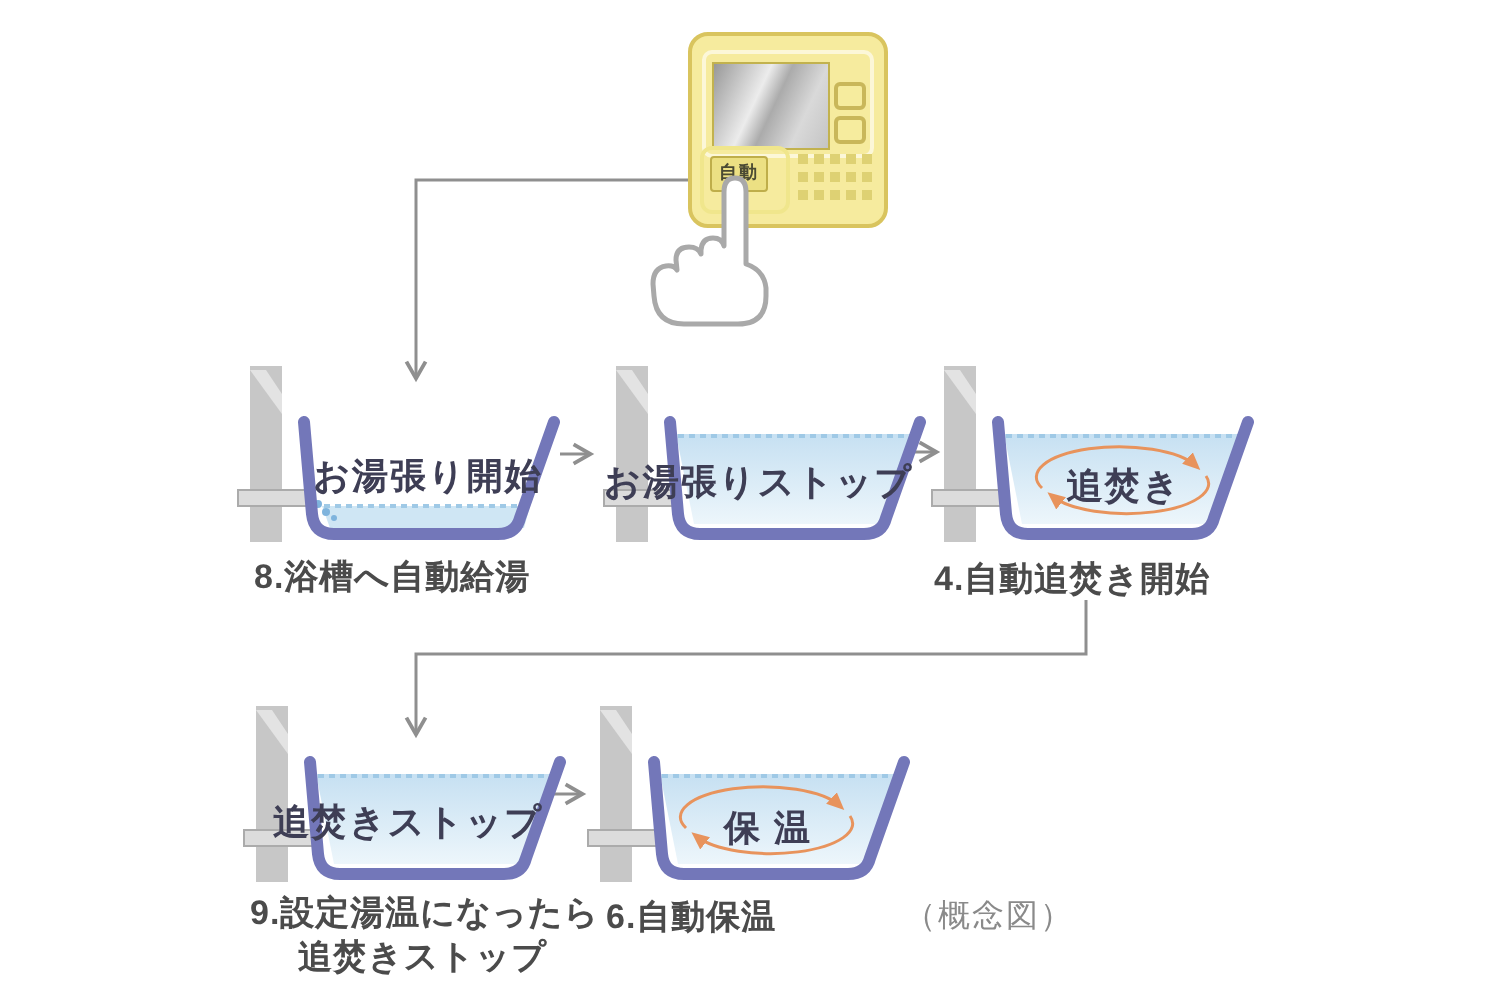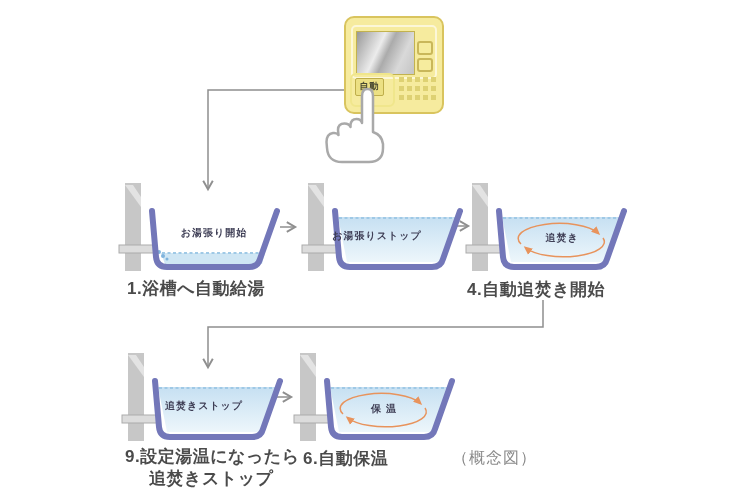--- a/index.html
+++ b/index.html
@@ -4,21 +4,21 @@
 <style>
   html,body{margin:0;padding:0;background:#ffffff;}
   #stage{position:relative;width:706px;height:500px;background:#fff;overflow:hidden;
          font-family:"Liberation Sans","DejaVu Sans",sans-serif;padding-left:36px;}
   .abs{position:absolute;}
   svg{display:block;overflow:visible;}
 
   
   .caption{font-size:17px;font-weight:bold;color:var(--caption_text);letter-spacing:.5px;white-space:nowrap;}
   .step1-caption{font-size:18px;font-weight:bold;color:var(--caption_text);letter-spacing:1px;white-space:nowrap;}
-  .tub-label{font-size:10px;font-weight:bold;color:var(--tub_label_text);text-align:center;
+  .tub-label{font-size:18px;font-weight:bold;color:var(--tub_label_text);text-align:center;
              letter-spacing:1px;white-space:nowrap;}
   .footnote{font-size:16px;color:var(--footnote_gray);letter-spacing:1px;white-space:nowrap;text-align:center;}
 
   
   .wall{fill:var(--wall_gray);}
   .wall-shine{fill:#e3e3e3;}
   .pipe{fill:#dcdcdc;stroke:#ababab;stroke-width:1;}
   .tub-outline{fill:none;stroke:var(--tub_stroke);stroke-width:6;stroke-linecap:round;stroke-linejoin:round;}
   .water-full{fill:url(#wgrad);}
   .water-low{fill:var(--water_low);}
@@ -155,21 +155,21 @@
       <path class="circ" d="M 41 -2 A 41 15 0 0 1 -36 8" marker-end="url(#arrOrange)"></path>
     </g>
   </svg>
 
   <div class="abs tub-label" style="left:149px;top:226px;width:130px">お湯張り開始</div>
   <div class="abs tub-label" style="left:487px;top:231px;width:150px">追焚き</div>
   <div class="abs tub-label" style="left:302px;top:229px;width:150px">お湯張りストップ</div>
   <div class="abs tub-label" style="left:129px;top:399px;width:150px">追焚きストップ</div>
   <div class="abs tub-label" style="left:309px;top:402px;width:150px">保 温</div>
 
-  <div class="abs caption" style="left:127px;top:277px">1.浴槽へ自動給湯</div>
+  <div class="abs caption" style="left:127px;top:277px">8.浴槽へ自動給湯</div>
   <div class="abs caption" style="left:467px;top:278px">4.自動追焚き開始</div>
   <div class="abs caption" style="left:125px;top:445px">9.設定湯温になったら</div>
   <div class="abs caption" style="left:149px;top:467px">追焚きストップ</div>
   <div class="abs caption" style="left:303px;top:447px">6.自動保温</div>
 
   <div class="abs footnote" style="left:452px;top:448px">（概念図）</div>
 
 </div>
 
 </body></html>

